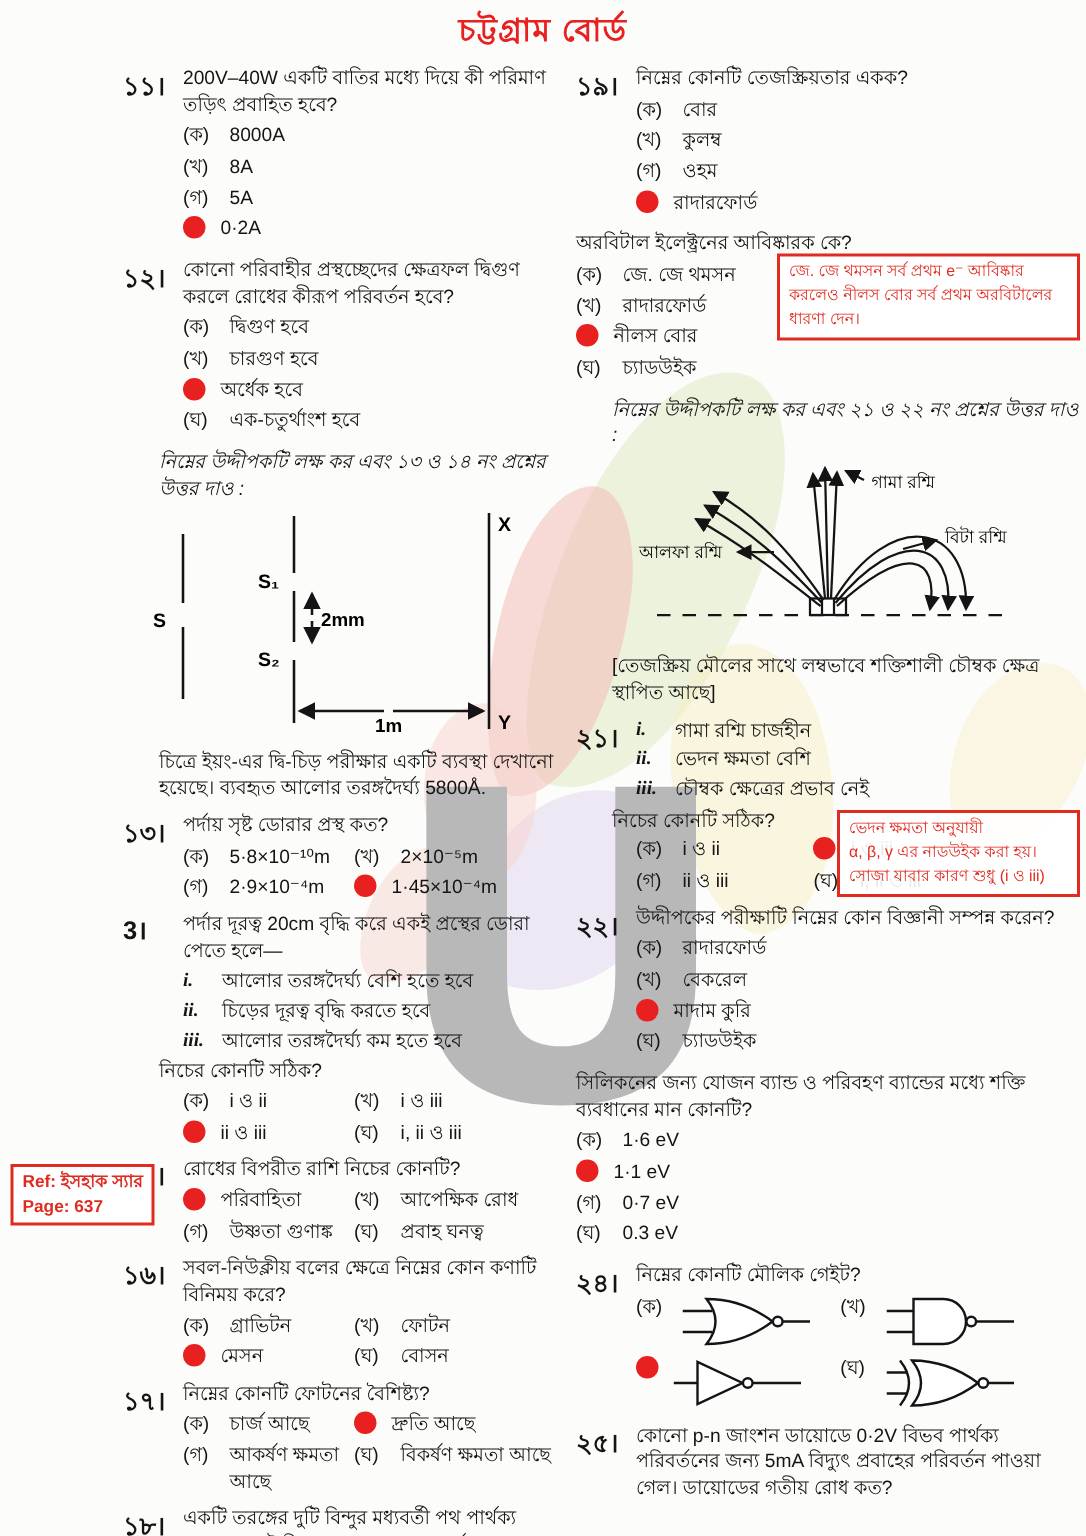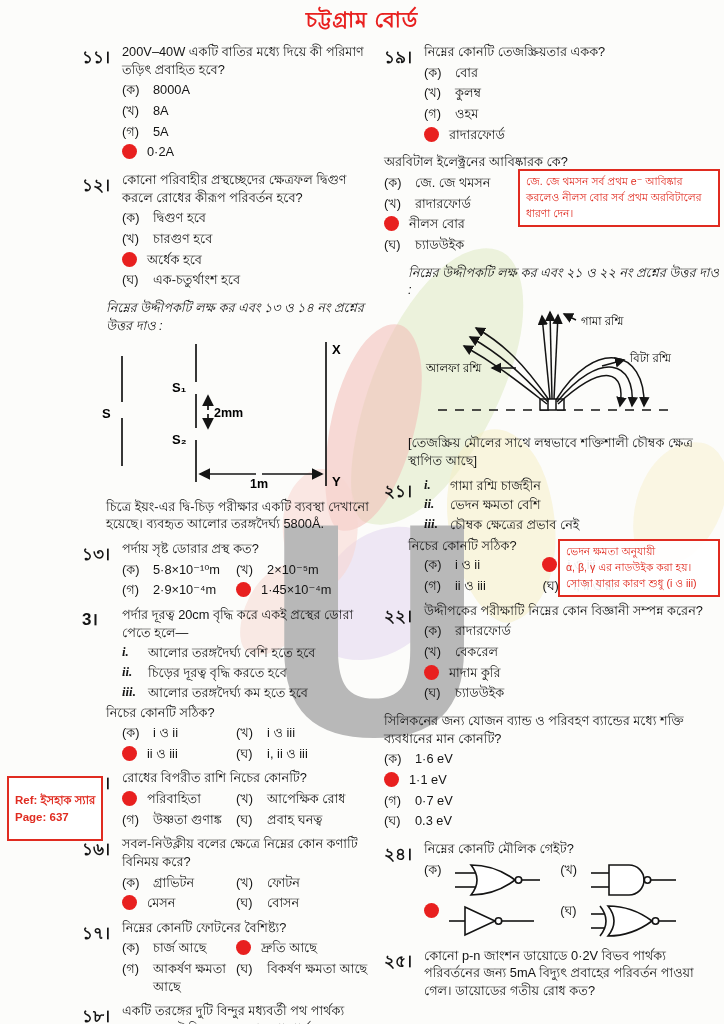--- a/index.html
+++ b/index.html
@@ -40,21 +40,21 @@
   .stimulus{font-size:12.8px;line-height:1.4;margin:1px 0 5px 24px;font-style:italic;}
   .figure{margin:0 0 1px 14px;}
   .caption{font-size:12.8px;line-height:1.38;margin:1px 0 7px 24px;}
   .gatewrap svg{display:block;}
   .note-box{border:2px solid #e02b20;color:#e02b20;font-size:10.6px;line-height:1.5;
             padding:3px 6px;background:rgba(255,255,255,.9);}
   .qwrap{position:relative;}
   .note-20{position:absolute;right:0;top:16px;width:186px;}
   .note-21{position:absolute;right:0;bottom:-2px;width:146px;margin-top:25px;}
   .ref-box{position:absolute;left:7px;top:772px;border:2px solid #e02b20;color:#e02b20;
-           font-weight:bold;font-size:11.5px;line-height:1.45;padding:14px 6px;background:#fff;z-index:2;}
+           font-weight:bold;font-size:11.5px;line-height:1.45;padding:2px 6px;background:#fff;z-index:2;}
   svg text{font-family:"Liberation Sans","DejaVu Sans",sans-serif;}
   .svg-lbl{font-size:13px;font-weight:bold;}
   .svg-sm{font-size:12.5px;font-weight:bold;}
   .svg-bn{font-size:11.5px;}
 </style>
 </head>
 <body>
 
 <div class="page">
 

